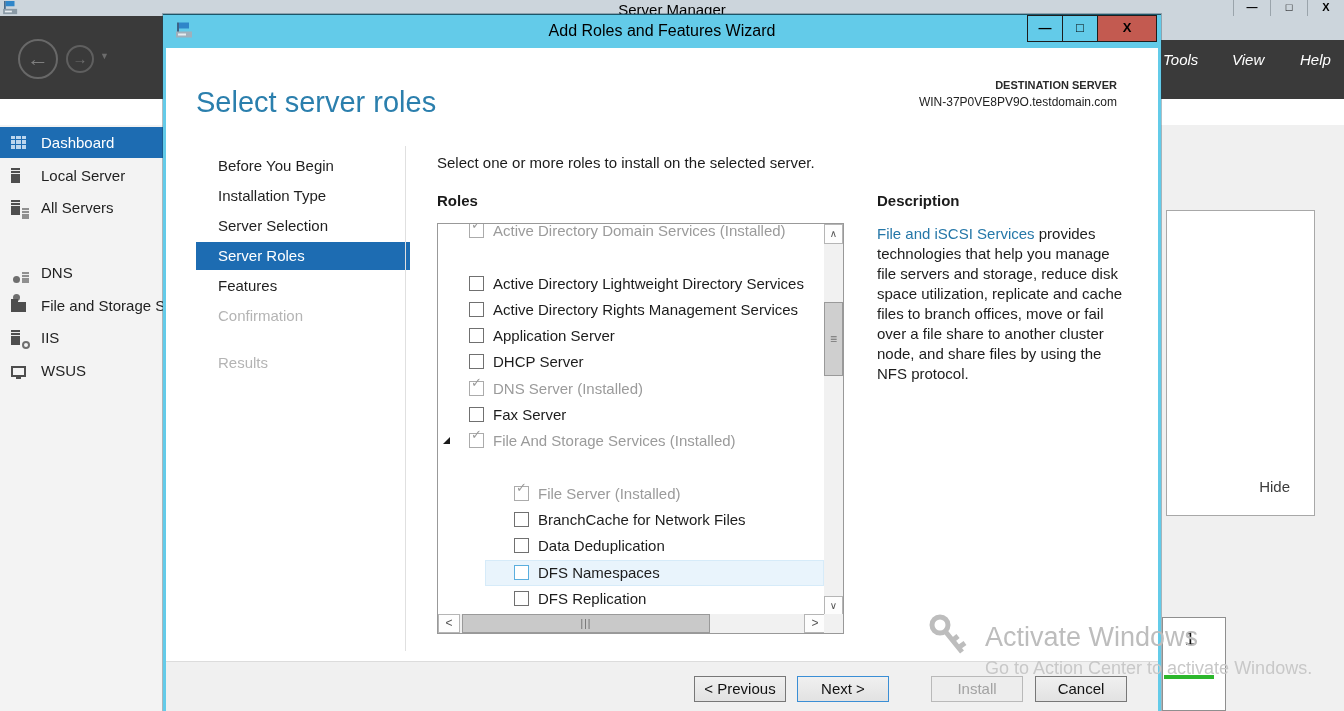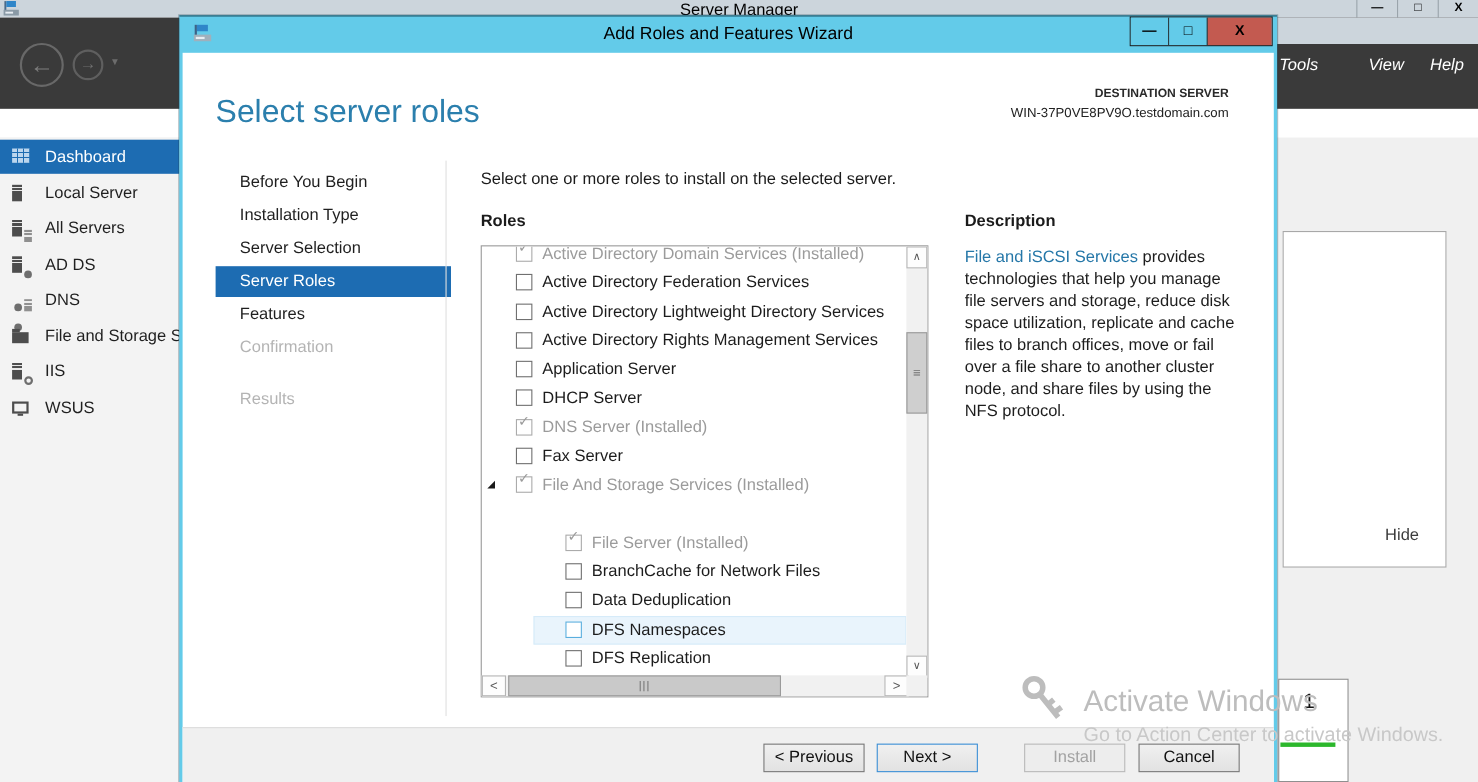--- a/index.html
+++ b/index.html
@@ -14,21 +14,21 @@
   .sm-app-icon { left:3px; top:1px; width:16px; height:14px; }
   .sm-controls { right:0; top:0; height:16px; display:flex; }
   .smc { width:37px; height:16px; text-align:center; font-size:11px; line-height:15px; color:#000; border-left:1px solid #9aa4ab; font-weight:bold; }
 
   .sm-darkbar { left:0; top:16px; width:1344px; height:83px; background:#3a3a3a; }
   .sm-lightpatch { left:1161px; top:16px; width:183px; height:24px; background:#ccd5dc; }
   .nav-back { left:18px; top:39px; width:40px; height:40px; border:2px solid #686868; border-radius:50%; color:#7e7e7e; font-size:22px; line-height:36px; text-align:center; }
   .nav-fwd { left:66px; top:45px; width:28px; height:28px; border:2px solid #5f5f5f; border-radius:50%; color:#6f6f6f; font-size:15px; line-height:24px; text-align:center; }
   .nav-caret { left:100px; top:51px; color:#6c6c6c; font-size:9px; }
   .sm-menu-item { top:51px; color:#fff; font-size:15px;font-style:italic; }
-  .menu-tools { left:1163px; } .menu-view { left:1232px;margin-left:12px; } .menu-help { left:1300px; }
+  .menu-tools { left:1163px; } .menu-view { left:1232px; } .menu-help { left:1300px; }
 
   .sm-whitestrip { left:0; top:99px; width:1344px; height:26px; background:#ffffff; }
 
   .sm-sidebar { left:0; top:125px; width:163px; height:586px; background:#f3f3f3; }
   .sb-item { position:absolute; left:0; width:163px; height:31px; color:#1f1f1f; }
   .sb-item .sb-label { position:absolute; left:41px; top:0; line-height:31px; font-size:15px; white-space:nowrap; overflow:hidden; width:122px; }
   .sb-item.sel { background:#1d6cb2; color:#fff; }
   .sb-ic { position:absolute; left:11px; top:8px; width:20px; height:16px; }
   .ic-grid { display:inline-block; width:16px; height:13px; background-color:#bcd6ee;
     background-image:repeating-linear-gradient(90deg, transparent 0 4.5px, #1d6cb2 4.5px 5.5px),
@@ -160,24 +160,20 @@
       <span class="sb-label">Dashboard</span>
     </div>
     <div class="sb-item" style="top:35px">
       <span class="sb-ic"><span class="tower"></span></span>
       <span class="sb-label">Local Server</span>
     </div>
     <div class="sb-item" style="top:67px">
       <span class="sb-ic"><span class="tower"></span><span class="tower small"></span></span>
       <span class="sb-label">All Servers</span>
     </div>
-    <div class="sb-item" style="top:100px">
-      <span class="sb-ic"><span class="tower"></span><span class="dot"></span></span>
-      <span class="sb-label">AD DS</span>
-    </div>
     <div class="sb-item" style="top:132px">
       <span class="sb-ic"><span class="dot"></span><span class="tower small"></span><span class="dot"></span></span>
       <span class="sb-label">DNS</span>
     </div>
     <div class="sb-item" style="top:165px">
       <span class="sb-ic"><span class="folder"></span></span>
       <span class="sb-label">File and Storage Services</span>
     </div>
     <div class="sb-item" style="top:197px">
       <span class="sb-ic"><span class="tower"></span><span class="ring"></span></span>
@@ -239,24 +235,20 @@
 
       <div class="abs listbox">
         <div class="rows">
 
           <div class="r l0" style="top:-6px">
             <span class="cb dim">
                 <span class="ck">✓</span>
               </span>
             <span class="lb gray">Active Directory Domain Services (Installed)</span>
           </div>
-          <div class="r l0" style="top:20px">
-            <span class="cb"></span>
-            <span class="lb">Active Directory Federation Services</span>
-          </div>
           <div class="r l0" style="top:47px">
             <span class="cb"></span>
             <span class="lb">Active Directory Lightweight Directory Services</span>
           </div>
           <div class="r l0" style="top:73px">
             <span class="cb"></span>
             <span class="lb">Active Directory Rights Management Services</span>
           </div>
           <div class="r l0" style="top:99px">
             <span class="cb"></span>

